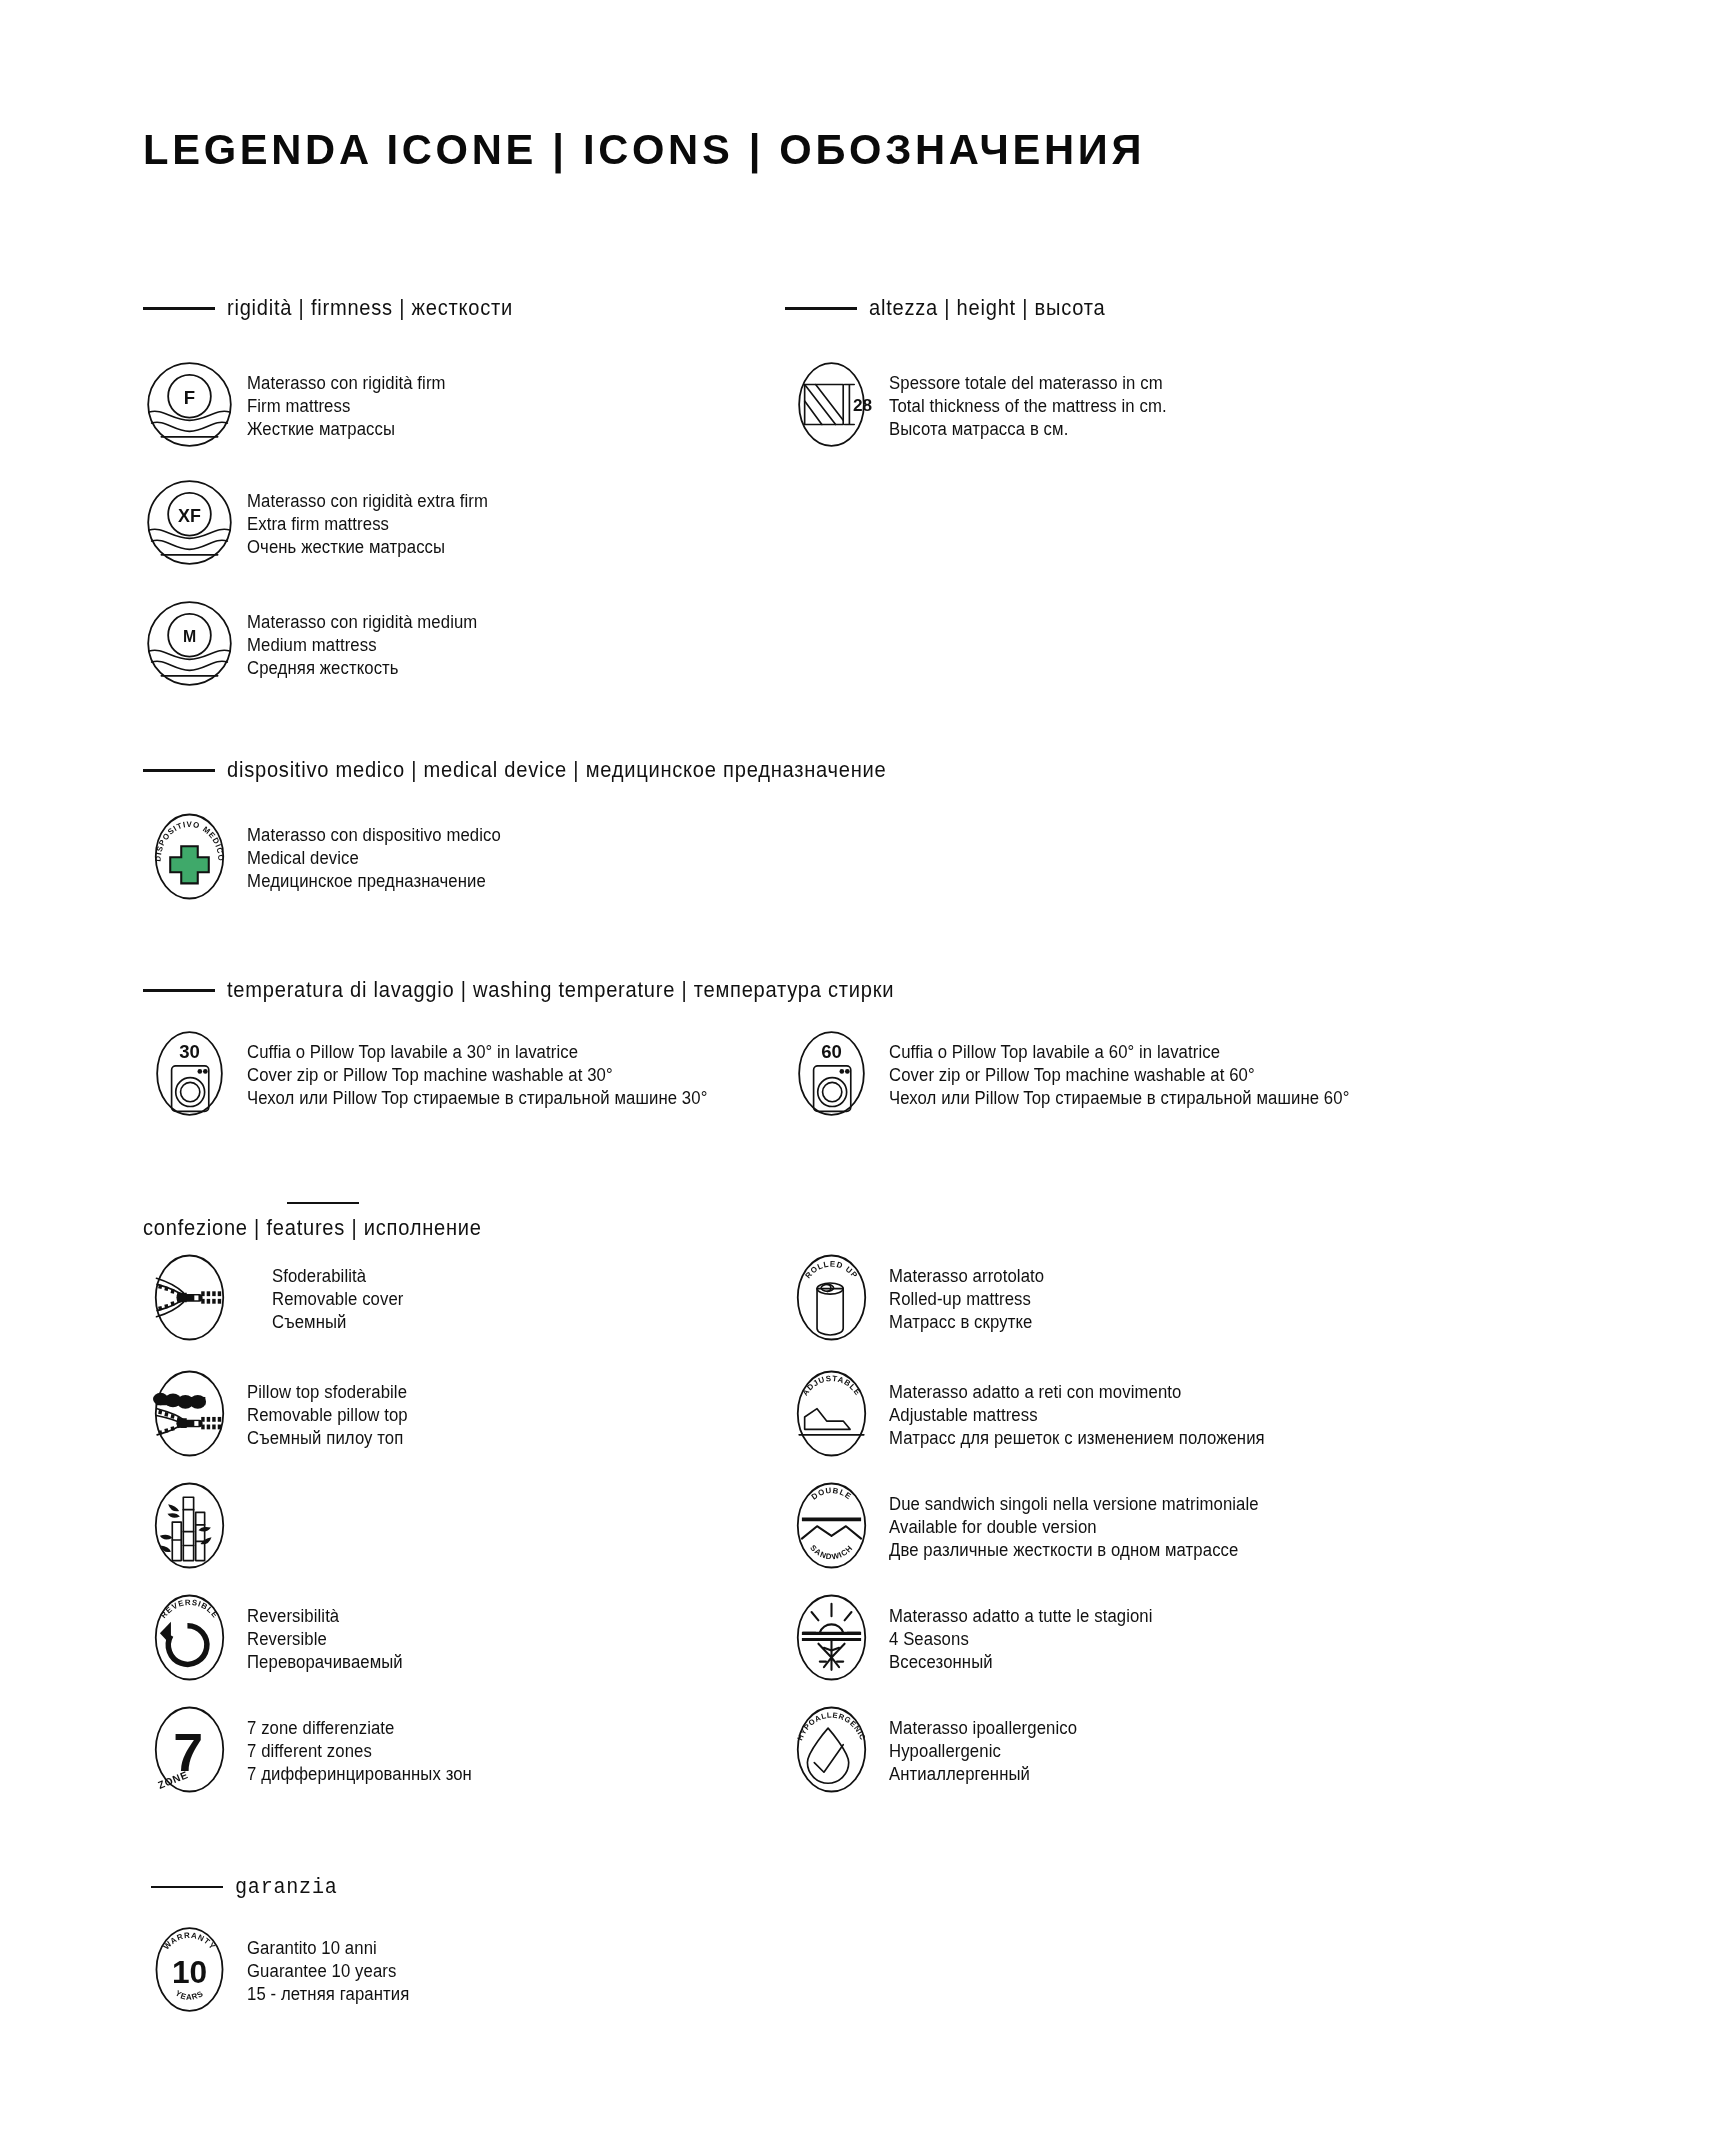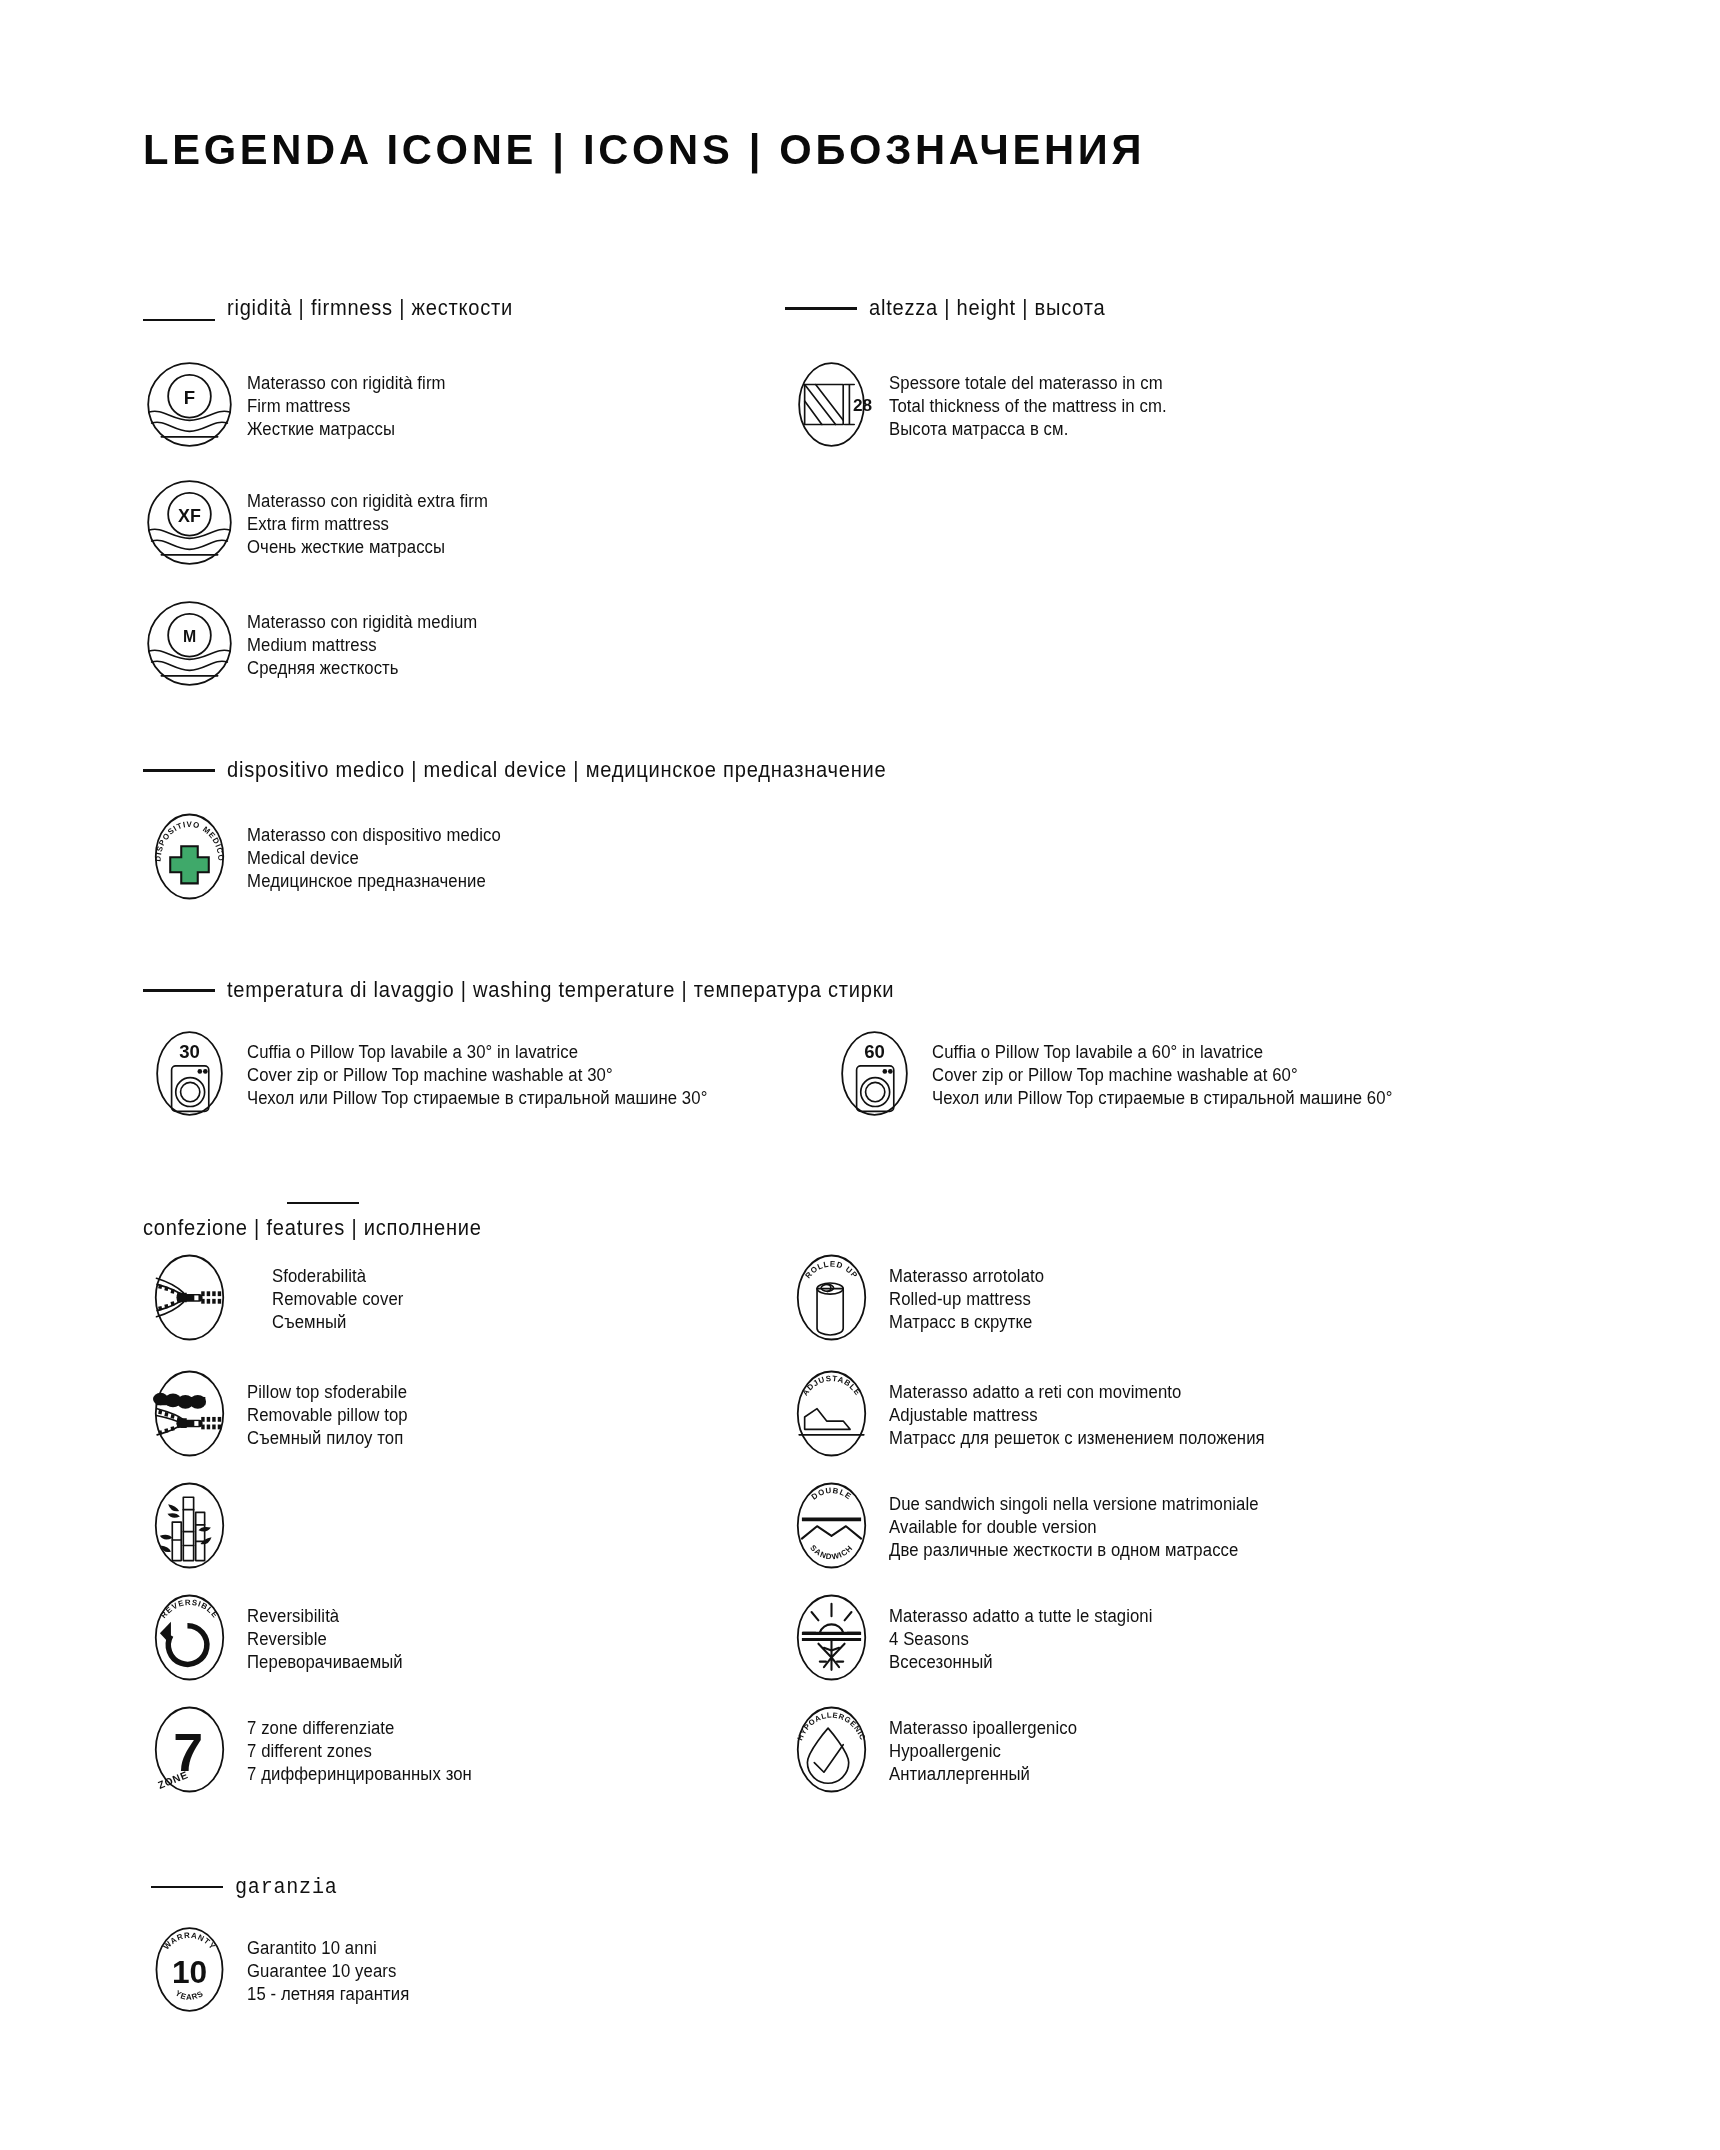--- a/index.html
+++ b/index.html
@@ -55,21 +55,21 @@
   .arc-txt{font-family:"Liberation Sans",sans-serif;font-size:11.5px;font-weight:bold;letter-spacing:1.3px;fill:#111;}
   .ctr-txt{font-family:"Liberation Sans",sans-serif;font-weight:bold;fill:#111;text-anchor:middle;}
 </style>
 </head>
 <body>
 
 <div class="page">
 
   <div class="page-title">LEGENDA ICONE | ICONS | ОБОЗНАЧЕНИЯ</div>
 
-  <div class="section-head" style="left:143px;top:296px;align-items:flex-end;">
+  <div class="section-head" style="left:143px;top:296px;">
     <span class="section-rule"></span>
     <span class="section-label">rigidità | firmness | жесткости</span>
   </div>
 
   <div class="entry" style="left:142px;top:357px;">
     <div class="icon-wrap">
       <svg viewBox="0 0 138 138">
         <circle class="oval" cx="69" cy="69" r="60"></circle>
         <circle class="oval" cx="69" cy="57" r="31"></circle>
         <text class="ctr-txt" x="69" y="68" font-size="27">F</text>
@@ -185,21 +185,21 @@
         <circle class="fl" cx="92" cy="66" r="3.4"></circle>
       </svg>
     </div>
     <div class="txt">
       <div class="line">Cuffia o Pillow Top lavabile a 30° in lavatrice</div>
       <div class="line">Cover zip or Pillow Top machine washable at 30°</div>
       <div class="line">Чехол или Pillow Top стираемые в стиральной машине 30°</div>
     </div>
   </div>
 
-  <div class="entry" style="left:827px;top:1026px;justify-content:flex-end;">
+  <div class="entry" style="left:784px;top:1026px;justify-content:flex-end;">
     <div class="icon-wrap">
       <svg viewBox="0 0 138 138">
         <ellipse class="oval" cx="69" cy="69" rx="47" ry="60"></ellipse>
         <text class="ctr-txt" x="69" y="46" font-size="27">60</text>
         <rect class="ln2" x="43" y="58" width="54" height="66" rx="6"></rect>
         <circle class="ln2" cx="70" cy="96" r="21"></circle>
         <circle class="ln2" cx="70" cy="96" r="14"></circle>
         <circle class="fl" cx="84" cy="66" r="3.4"></circle>
         <circle class="fl" cx="92" cy="66" r="3.4"></circle>
       </svg>

